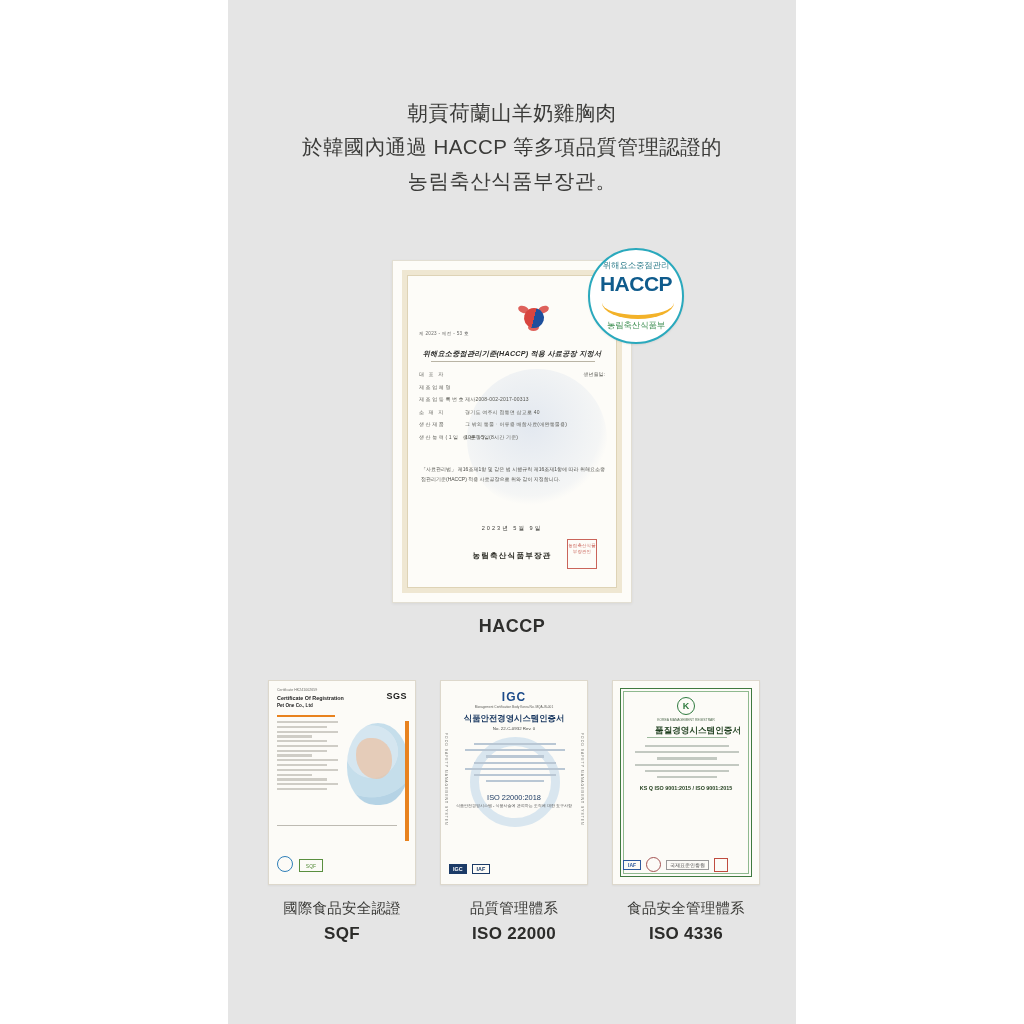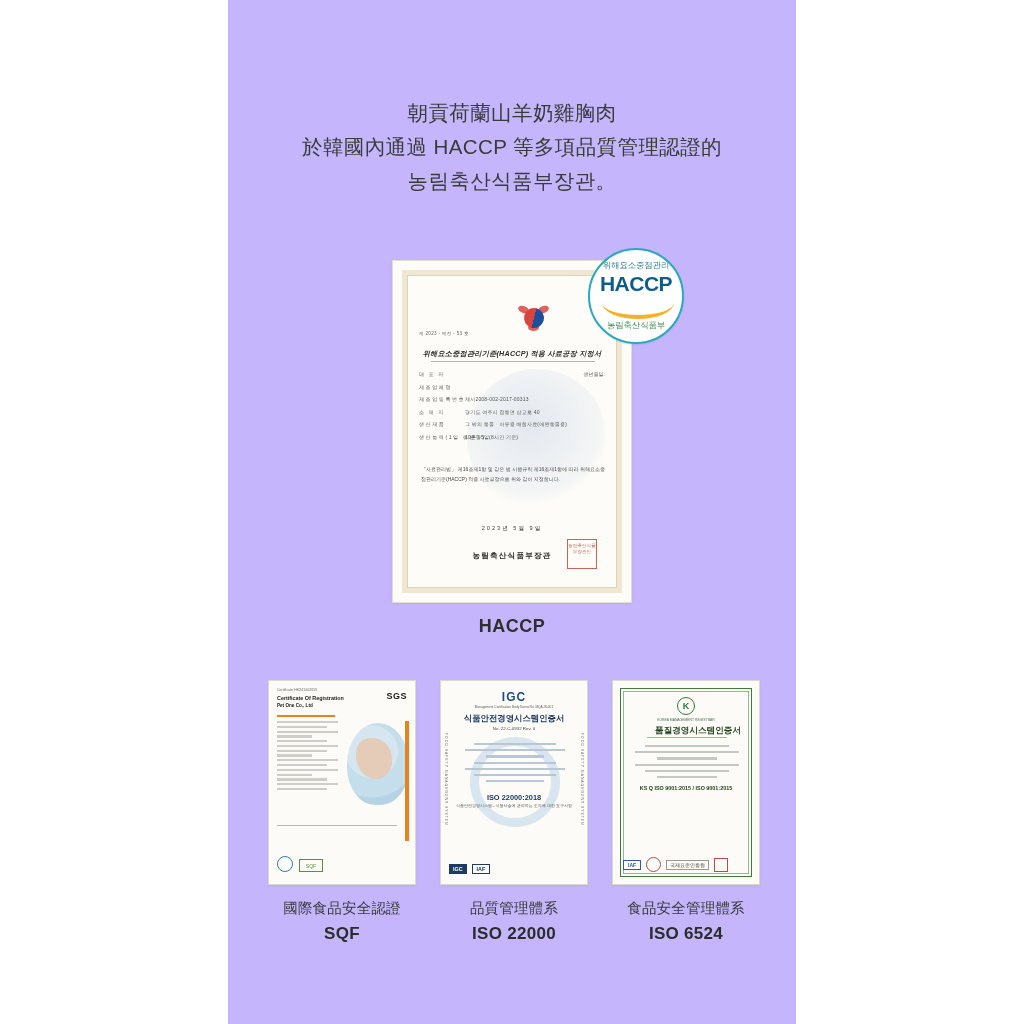--- a/index.html
+++ b/index.html
@@ -12,21 +12,21 @@
   #page {
     position: relative;
     width: 1024px; height: 1024px;
     background: #ffffff;
     overflow: hidden;
   }
   .stage {
     position: absolute;
     left: 228px; top: 0;
     width: 568px; height: 1024px;
-    background: #c4b5fd;
+    background: #e5e5e5;
   }
   
   .headline {
     position: absolute;
     left: 0; top: 96px;
     width: 568px;
     text-align: center;
     color: #3b3b39;
     font-size: 20.5px;
     line-height: 34px;
@@ -216,21 +216,21 @@
   .igc-logo { position: absolute; left: 0; top: 9px; width: 100%; text-align: center; font-size: 12px; font-weight: bold; color: #1c4b8a; letter-spacing: 1px; }
   .igc-sub { position: absolute; left: 0; top: 24px; width: 100%; text-align: center; font-size: 3.2px; color: #5c5c58; }
   .igc-title { position: absolute; left: 0; top: 32px; width: 100%; text-align: center; font-size: 8.4px; font-weight: bold; color: #16355e; }
   .igc-no { position: absolute; left: 0; top: 45px; width: 100%; text-align: center; font-size: 4.4px; color: #4a4a46; }
   .igc-ring {
     position: absolute; left: 29px; top: 56px; width: 90px; height: 90px;
     border-radius: 50%; border: 9px solid #bcd6ea; opacity: .55;
   }
   .igc-lines { position: absolute; left: 22px; top: 62px; width: 104px; text-align: center; }
   .igc-lines .ml { margin: 0 auto 4px; background: #b9c7d4; }
-  .igc-std { position: absolute; left: 0; top: 112px; width: 100%; text-align: center; font-size: 7.4px; font-weight: bold; color: #16355e; }
+  .igc-std { position: absolute; left: 0; top: 112px; width: 100%; text-align: center; font-size: 7.4px; font-weight: normal; color: #16355e; }
   .igc-std2 { position: absolute; left: 0; top: 122px; width: 100%; text-align: center; font-size: 4px; color: #555; }
   .igc-badges { position: absolute; left: 8px; bottom: 10px; display: flex; gap: 5px; align-items: center; }
   .bdg-dark { background: #1b3a66; color: #fff; font-size: 5.4px; padding: 2px 4px; font-weight: bold; }
   .bdg-out { border: 1px solid #1b3a66; color: #1b3a66; font-size: 5.4px; padding: 1px 4px; font-weight: bold; }
   .igc-side { position: absolute; left: 3px; top: 52px; font-size: 3.4px; color: #6d6d68; writing-mode: vertical-rl; letter-spacing: 1px; }
   .igc-side.r { left: auto; right: 3px; }
 
   
   .k-frame { position: absolute; left: 7px; top: 7px; right: 7px; bottom: 7px; border: 1.6px solid #3f7a3f; }
   .k-frame2 { position: absolute; left: 10px; top: 10px; right: 10px; bottom: 10px; border: .8px solid #8fb98f; }
@@ -406,18 +406,18 @@
           </div>
           <div class="k-std">KS Q ISO 9001:2015 / ISO 9001:2015</div>
           <div class="k-foot-badges">
             <div class="k-iaf">IAF</div>
             <div class="k-circ"></div>
             <div class="k-kab">국제표준인증원</div>
             <div class="k-stamp"></div>
           </div>
         </div>
         <div class="mini-cap1">食品安全管理體系</div>
-        <div class="mini-cap2">ISO 6524</div>
+        <div class="mini-cap2">ISO 4336</div>
       </div>
 
     </div>
   </div>
 </div>
 
 </body></html>

